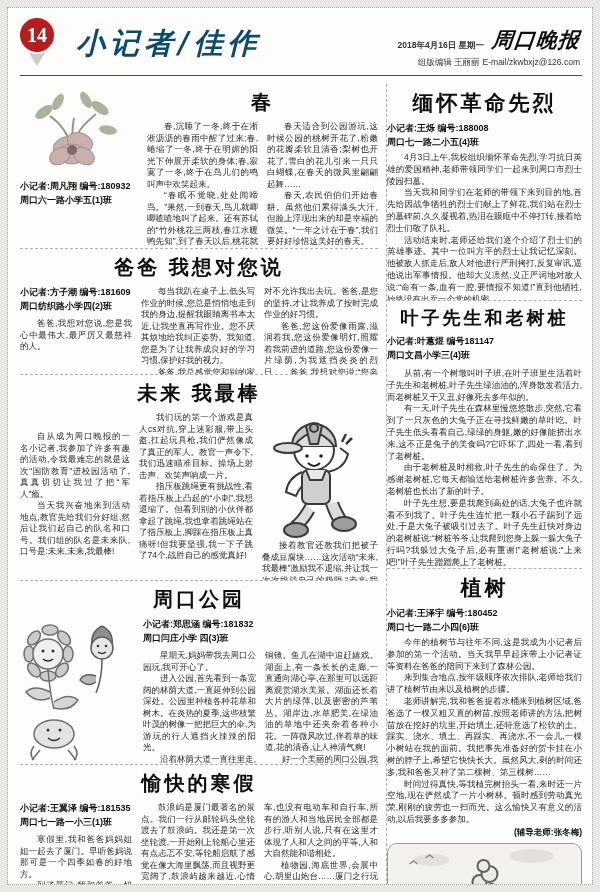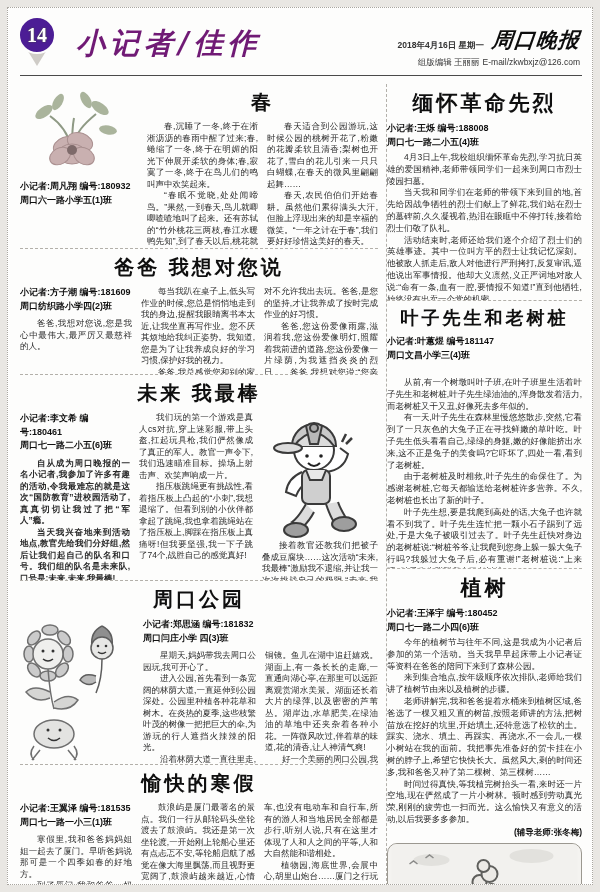--- a/index.html
+++ b/index.html
@@ -16,35 +16,35 @@
     background:#fdfdfc;
     border:1px dotted #a9a6a0;
     padding:14px 10px 0 12px;
     overflow:hidden;
   }
   
   header { position:relative; height:54px; border-bottom:1px solid #4a4a4a; }
   .pin { position:absolute; left:-2px; top:-6px; width:44px; height:54px; }
   .pin-circle {
     width:38px; height:38px; border-radius:50%;
-    background:#4c1d95; border:2px solid #fdfdfc;
+    background:#b91c1c; border:2px solid #fdfdfc;
     display:flex; align-items:center; justify-content:center;
     color:#fff; font-size:20px; font-weight:bold; font-family:"Liberation Serif", serif;
     text-shadow:0 0 2px #555, 0 0 1px #333;
     position:relative; z-index:2;
   }
   .pin-tail {
     position:absolute; left:8px; top:32px;
     width:0; height:0; border-left:11px solid transparent; border-right:11px solid transparent;
     border-top:18px solid #cfccc7; z-index:1;
   }
   .section-title {
     position:absolute; left:56px; top:2px;
     font-family:"DejaVu Serif", serif; font-style:italic; font-weight:bold;
-    font-size:29px; letter-spacing:5px; color:#701a75;
+    font-size:29px; letter-spacing:5px; color:#0c4a6e;
   }
   .header-right { position:absolute; right:2px; top:4px; text-align:right; }
   .hr-top { display:flex; align-items:center; justify-content:flex-end; gap:8px; }
   .date-line { font-size:8.5px; color:#333; font-weight:bold;margin-top:12px; }
   .masthead {
     font-family:"DejaVu Serif", serif; font-weight:bold; font-style:italic;
     font-size:21px; letter-spacing:1px; color:#0d0d0d; transform:skewX(-6deg); display:inline-block;
   }
   .hr-bottom { margin-top:3px; font-size:8.5px; color:#333; font-weight:normal; display:flex; gap:3px; justify-content:flex-end; }
   
@@ -171,25 +171,21 @@
             <p>爸爸,您这份爱像雨露,滋润着我,您这份爱像明灯,照耀着我前进的道路,您这份爱像一片绿荫,为我遮挡炎炎的烈日……爸爸,我想对您说:“您辛苦了,谢谢您对我的照顾和关爱!我爱您,爸爸!”</p>
 
           </div>
         </div>
       </article>
 
       <article class="weilai">
         <h2 class="art-title t20">未来 我最棒</h2>
         <div class="flexrow">
           <div class="aside-cell" style="width:110px;">
-            <div class="byline">
-              <div>小记者:李文希 编号:180461</div>
-              <div>周口七一路二小五(6)班</div>
-            </div>
-            <div class="body-text" style="margin-top:5px;font-weight:bold;">
+            <div class="body-text" style="margin-top:19px;">
               <p>自从成为周口晚报的一名小记者,我参加了许多有趣的活动,令我最难忘的就是这次“国防教育”进校园活动了,真真切切让我过了把“军人”瘾。</p>
               <p>当天我兴奋地来到活动地点,教官先给我们分好组,然后让我们起自己的队名和口号。我们组的队名是未来队,口号是:未来,未来,我最棒!</p>
             </div>
           </div>
           <div class="grow body-text">
             <p>我们玩的第一个游戏是真人cs对抗,穿上迷彩服,带上头盔,扛起玩具枪,我们俨然像成了真正的军人。教官一声令下,我们迅速瞄准目标。操场上射击声、欢笑声响成一片。</p>
             <p>指压板跳绳更有挑战性,看着指压板上凸起的“小刺”,我想退缩了。但看到别的小伙伴都拿起了跳绳,我也拿着跳绳站在了指压板上,脚踩在指压板上真痛呀!但我要坚强,我一下子跳了74个,战胜自己的感觉真好!</p>
           </div>
           <div class="aside-cell" style="width:116px;">
             <svg class="illu" width="110" height="128" viewBox="0 0 110 128">
@@ -319,21 +315,21 @@
 
         </div>
       </article>
 
       <article class="yezi">
         <h2 class="art-title t18">叶子先生和老树桩</h2>
         <div class="byline">
           <div>小记者:叶蕙煜 编号181147</div>
           <div>周口文昌小学三(4)班</div>
         </div>
-        <div class="body-text" style="margin-top:15px;">
+        <div class="body-text" style="margin-top:6px;">
           <p>从前,有一个树墩叫叶子班,在叶子班里生活着叶子先生和老树桩,叶子先生绿油油的,浑身散发着活力,而老树桩又干又丑,好像死去多年似的。</p>
           <p>有一天,叶子先生在森林里慢悠悠散步,突然,它看到了一只灰色的大兔子正在寻找鲜嫩的草叶吃。叶子先生低头看看自己,绿绿的身躯,嫩的好像能挤出水来,这不正是兔子的美食吗?它吓坏了,四处一看,看到了老树桩。</p>
           <p>由于老树桩及时相救,叶子先生的命保住了。为感谢老树桩,它每天都输送给老树桩许多营养。不久,老树桩也长出了新的叶子。</p>
           <p>叶子先生想,要是我爬到高处的话,大兔子也许就看不到我了。叶子先生连忙把一颗小石子踢到了远处,于是大兔子被吸引过去了。叶子先生赶快对身边的老树桩说:“树桩爷爷,让我爬到您身上躲一躲大兔子行吗?我躲过大兔子后,必有重谢!”老树桩说:“上来吧!”叶子先生蹭蹭爬上了老树桩。</p>
         </div>
       </article>
 
       <article class="zhishu">
         <h2 class="art-title t22">植树</h2>
         <div class="byline">

